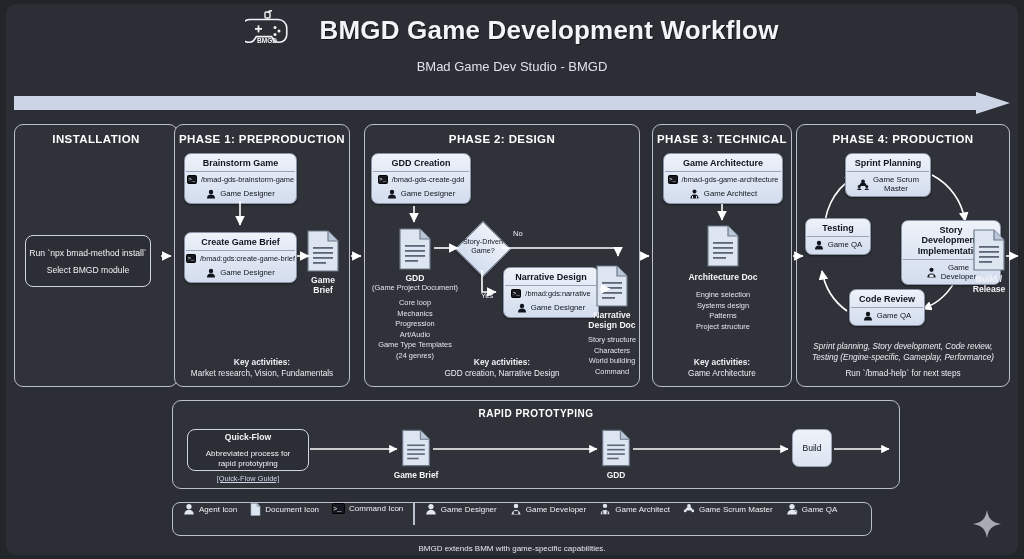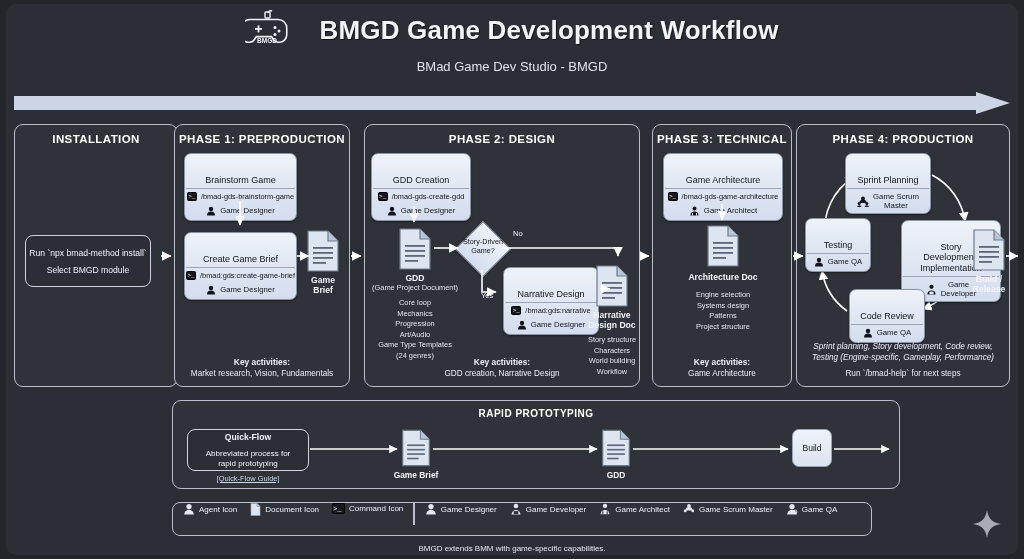--- a/index.html
+++ b/index.html
@@ -50,21 +50,21 @@
   
   .card {
     position:absolute;
     background: linear-gradient(180deg,#eef2f9 0%, #d3ddee 100%);
     border:1px solid #8b95a8;
     border-radius:7px;
     color:#10141c;
     text-align:center;
     box-shadow: 0 1px 2px rgba(0,0,0,.45);
   }
-  .card .ttl { font-size:9px; font-weight:normal; padding:21px 3px 3px; line-height:1.15; }
+  .card .ttl { font-size:9px; font-weight:bold; padding:4px 3px 3px; line-height:1.15; }
   .card .sep { height:1px; background:#9aa4b6; margin:0 1px; }
   .card .row { display:flex; align-items:center; justify-content:center; gap:4px;
                padding:2.5px 3px; font-size:7.4px; white-space:nowrap; }
   .card .row.agent { font-size:7.8px; padding-bottom:4px; }
 
   .cmd-icon { width:10px; height:9px; background:#15181e; border:1px solid #000;
               border-radius:1.5px; color:#fff; font-size:6px; line-height:8px;
               font-family:"Liberation Mono", monospace; flex:0 0 auto; }
 
   
@@ -288,21 +288,21 @@
         <rect x="7" y="22" width="20" height="1.8" fill="#5c6678"></rect>
         <rect x="7" y="27" width="20" height="1.8" fill="#5c6678"></rect>
         <rect x="7" y="32" width="13" height="1.8" fill="#5c6678"></rect>
       </svg>
     </div>
     <div class="doc-label" style="left:214px; top:185px; width:66px;">Narrative<br>Design Doc</div>
     <div class="doc-sub" style="left:212px; top:210px; width:70px;">
       <span>Story structure</span><br>
       <span>Characters</span><br>
       <span>World building</span><br>
-      <span>Workflow</span>
+      <span>Command</span>
     </div>
 
     <div class="keyact">
       <b>Key activities:</b><br>
       <span>GDD creation, Narrative Design</span>
     </div>
   </div>
 
   <div class="panel" style="left:646px; top:120px; width:140px; height:263px;">
     <div class="panel-title">PHASE 3: TECHNICAL</div>

